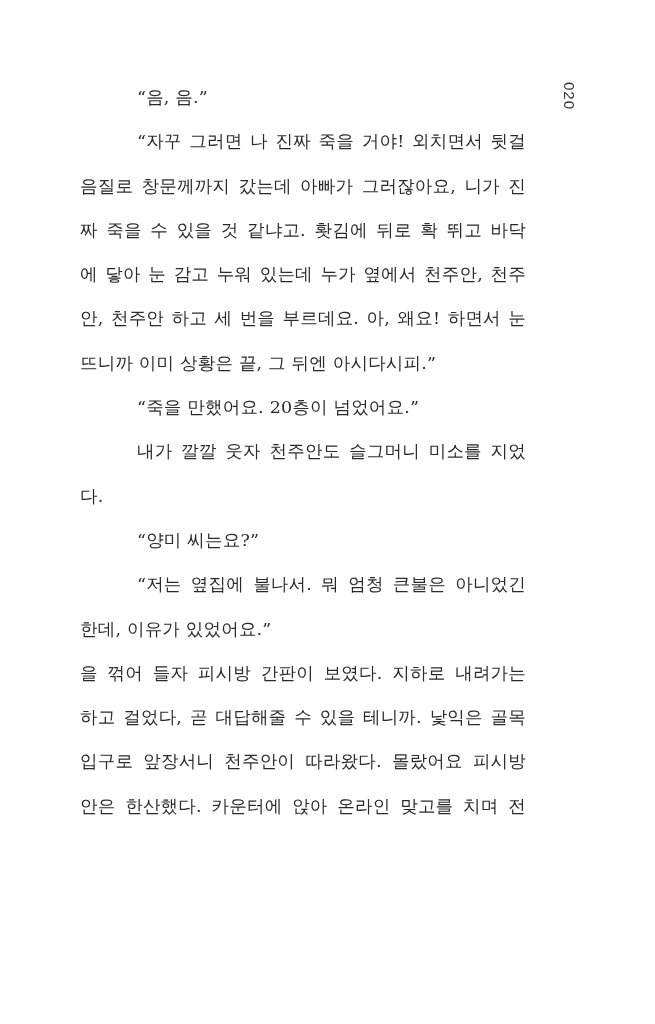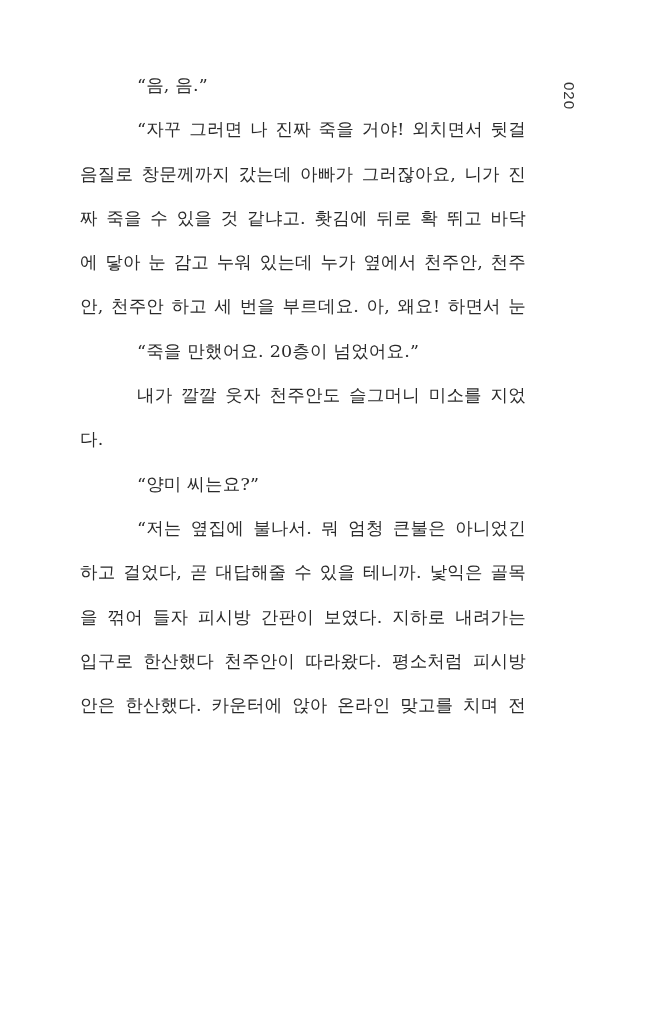--- a/index.html
+++ b/index.html
@@ -18,21 +18,21 @@
     .page {
       position: absolute;
       left: 0; top: 0;
       width: 655px;
       height: 1024px;
       background: #ffffff;
     }
     .text-block {
       position: absolute;
       left: 80px;
-      top: 63px;
+      top: 75px;
       width: 446px;
     }
     .line {
       height: 44.3px;
       line-height: 44.3px;
       font-size: 17.5px;
       white-space: nowrap;
       letter-spacing: 0.2px;
       text-align: justify;
       text-align-last: justify;
@@ -60,23 +60,25 @@
 
 <div class="page">
   <div class="page-number">020</div>
   <div class="text-block">
     <div class="line indent last">“음, 음.”</div>
     <div class="line indent">“자꾸 그러면 나 진짜 죽을 거야! 외치면서 뒷걸</div>
     <div class="line">음질로 창문께까지 갔는데 아빠가 그러잖아요, 니가 진</div>
     <div class="line">짜 죽을 수 있을 것 같냐고. 홧김에 뒤로 확 뛰고 바닥</div>
     <div class="line">에 닿아 눈 감고 누워 있는데 누가 옆에서 천주안, 천주</div>
     <div class="line">안, 천주안 하고 세 번을 부르데요. 아, 왜요! 하면서 눈</div>
+    <div class="line last">뜨니까 이미 상황은 끝, 그 뒤엔 아시다시피.”</div>
     <div class="line indent last">“죽을 만했어요. 20층이 넘었어요.”</div>
     <div class="line indent">내가 깔깔 웃자 천주안도 슬그머니 미소를 지었</div>
     <div class="line last">다.</div>
     <div class="line indent last">“양미 씨는요?”</div>
     <div class="line indent">“저는 옆집에 불나서. 뭐 엄청 큰불은 아니었긴</div>
+    <div class="line last">한데, 이유가 있었어요.”</div>
+    <div class="line">을 꺾어 들자 피시방 간판이 보였다. 지하로 내려가는</div>
     <div class="line">하고 걸었다, 곧 대답해줄 수 있을 테니까. 낯익은 골목</div>
-    <div class="line">을 꺾어 들자 피시방 간판이 보였다. 지하로 내려가는</div>
-    <div class="line">입구로 한산했다 천주안이 따라왔다. 평소처럼 피시방</div>
+    <div class="line">입구로 앞장서니 천주안이 따라왔다. 몰랐어요 피시방</div>
     <div class="line">안은 한산했다. 카운터에 앉아 온라인 맞고를 치며 전</div>
   </div>
 </div>
 
 </body></html>

